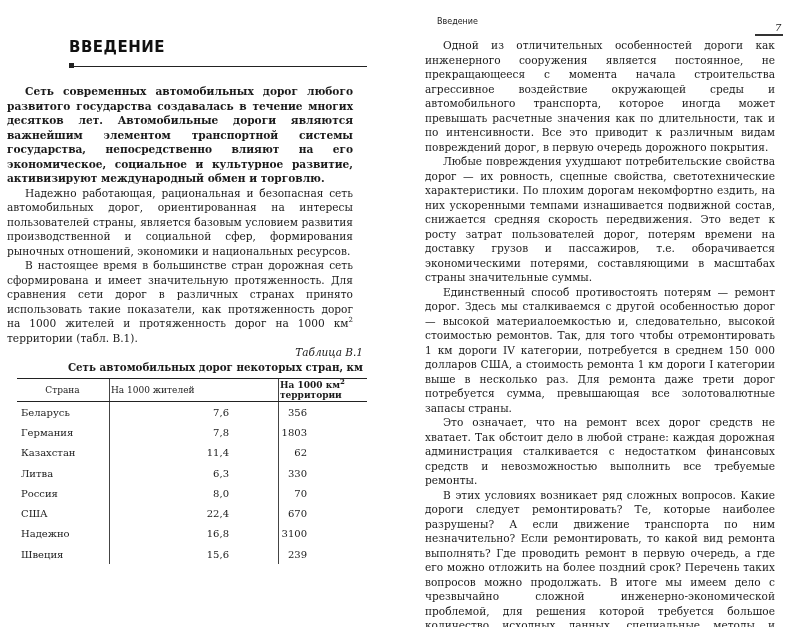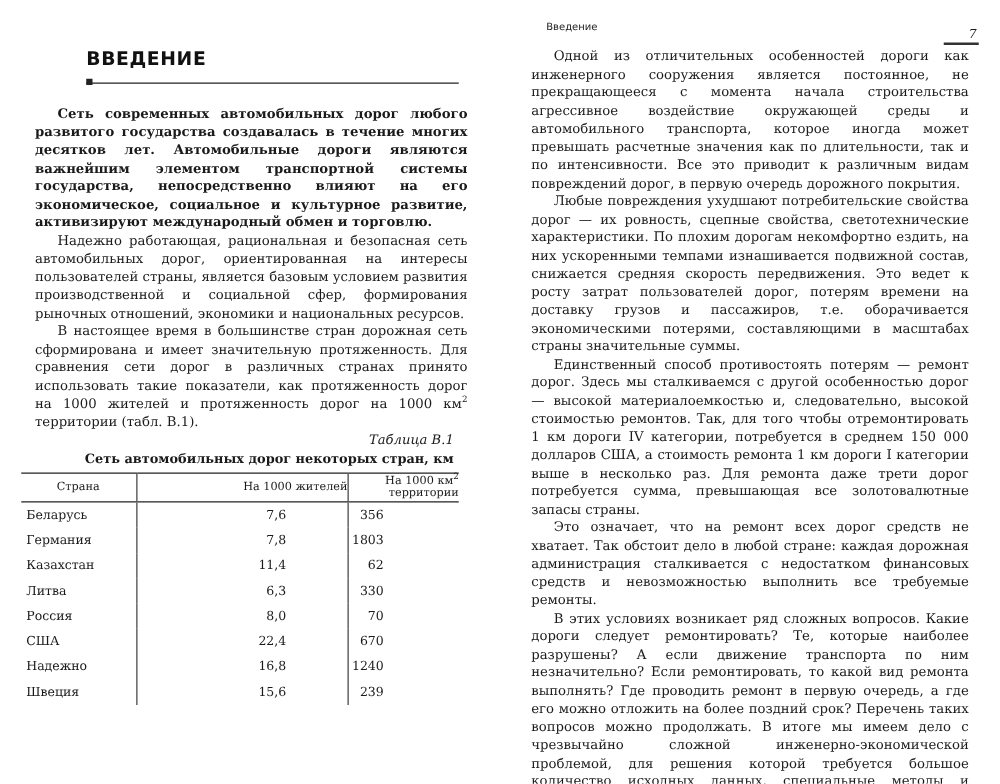--- a/index.html
+++ b/index.html
@@ -20,21 +20,21 @@
     position: absolute; left: 69px; top: 66px; width: 298px; height: 1px; background: #222;
   }
   .title-rule .square {
     position: absolute; left: 0; top: -3px; width: 5px; height: 5px; background: #222;
   }
 
   .text-block {
     position: absolute; font-size: 10.6px; line-height: 14.5px; text-align: justify;
   }
   .text-block p { margin: 0; text-indent: 18px; }
-  .left-text { left: 28px; top: 84px; width: 346px; }
+  .left-text { left: 7px; top: 84px; width: 346px; }
   .right-text { left: 425px; top: 38px; width: 350px; }
   .bold-lead { font-weight: bold; }
 
   .table-label {
     position: absolute; right: 37px; top: 346px; font-style: italic; font-size: 10.5px;
   }
   .table-caption {
     position: absolute; left: 17px; width: 346px; top: 361px; text-align: right;
     font-weight: bold; font-size: 10.3px;
   }
@@ -45,22 +45,22 @@
   table.roads th {
     font-weight: normal; font-size: 9px; height: 20px;
     border-top: 1.5px solid #222; border-bottom: 1.5px solid #222;
   }
   table.roads td { height: 18.3px; margin-top: 42px; }
   table.roads th + th, table.roads td + td { border-left: 1.5px solid #444; }
   table.roads .c1 { width: 87px; text-align: left; padding-left: 4px; }
   table.roads .c2 { width: 118px; text-align: right; padding-right: 49px; }
   table.roads .c3 { text-align: right; padding-right: 60px; }
   table.roads th.c1 { text-align: center; padding-left: 0; }
-  table.roads th.c2 { text-align: right; padding-right: 0; margin-top: 20px; }
-  table.roads th.c3 { text-align: right; padding-right: 0; }
+  table.roads th.c2 { text-align: left; padding-right: 0; margin-top: 20px; }
+  table.roads th.c3 { text-align: left; padding-right: 0; font-weight: bold; }
   sup { font-size: 7px; vertical-align: super; line-height: 0; }
 
   .running-head {
     position: absolute; left: 437px; top: 17px; font-family: "DejaVu Sans", sans-serif; font-size: 8px;
   }
   .page-number {
     position: absolute; left: 775px; top: 22px; font-style: italic; font-size: 10px;
   }
   .header-rule {
     position: absolute; left: 755px; top: 34px; width: 28px; height: 1.5px; background: #333;
@@ -119,21 +119,21 @@
           <td class="c3">70</td>
         </tr>
         <tr>
           <td class="c1">США</td>
           <td class="c2">22,4</td>
           <td class="c3">670</td>
         </tr>
         <tr>
           <td class="c1">Надежно</td>
           <td class="c2">16,8</td>
-          <td class="c3">1240</td>
+          <td class="c3">3100</td>
         </tr>
         <tr>
           <td class="c1">Швеция</td>
           <td class="c2">15,6</td>
           <td class="c3">239</td>
         </tr>
       </tbody>
   </table>
 </div>
 

